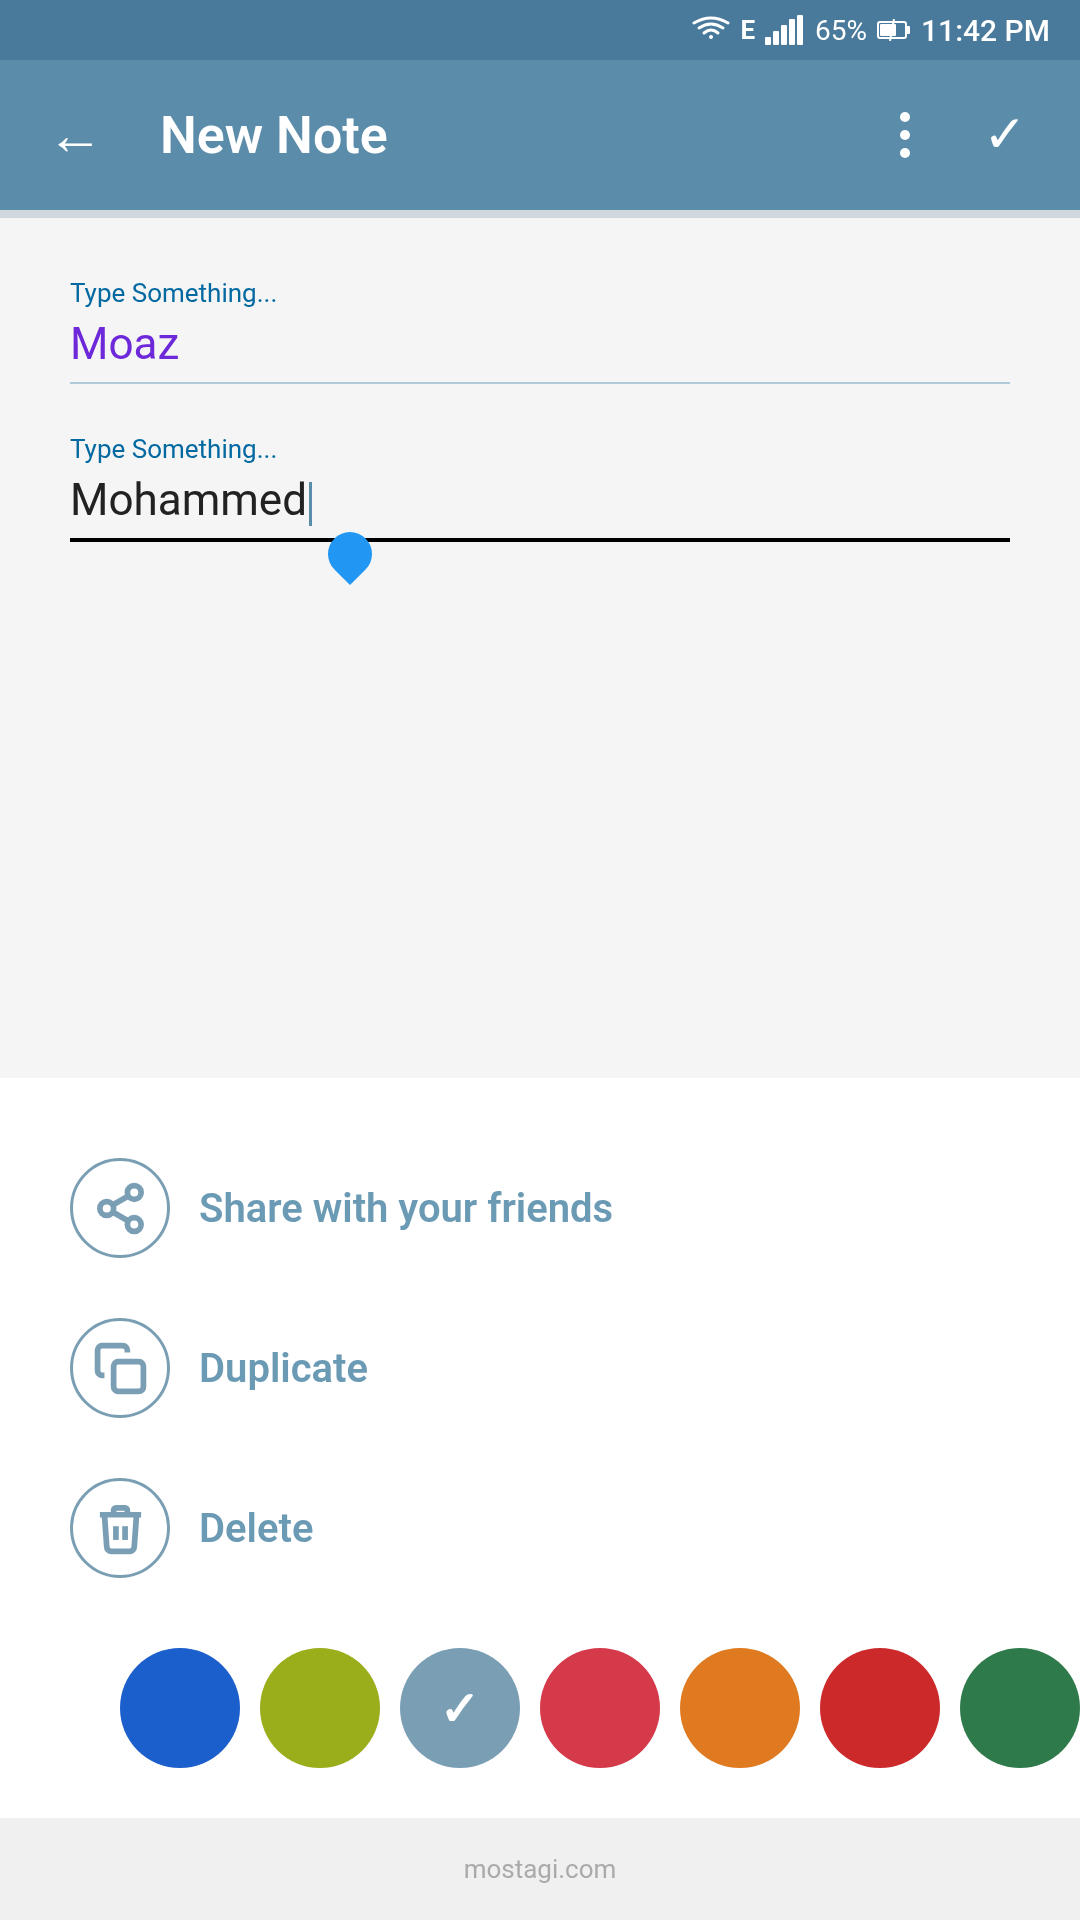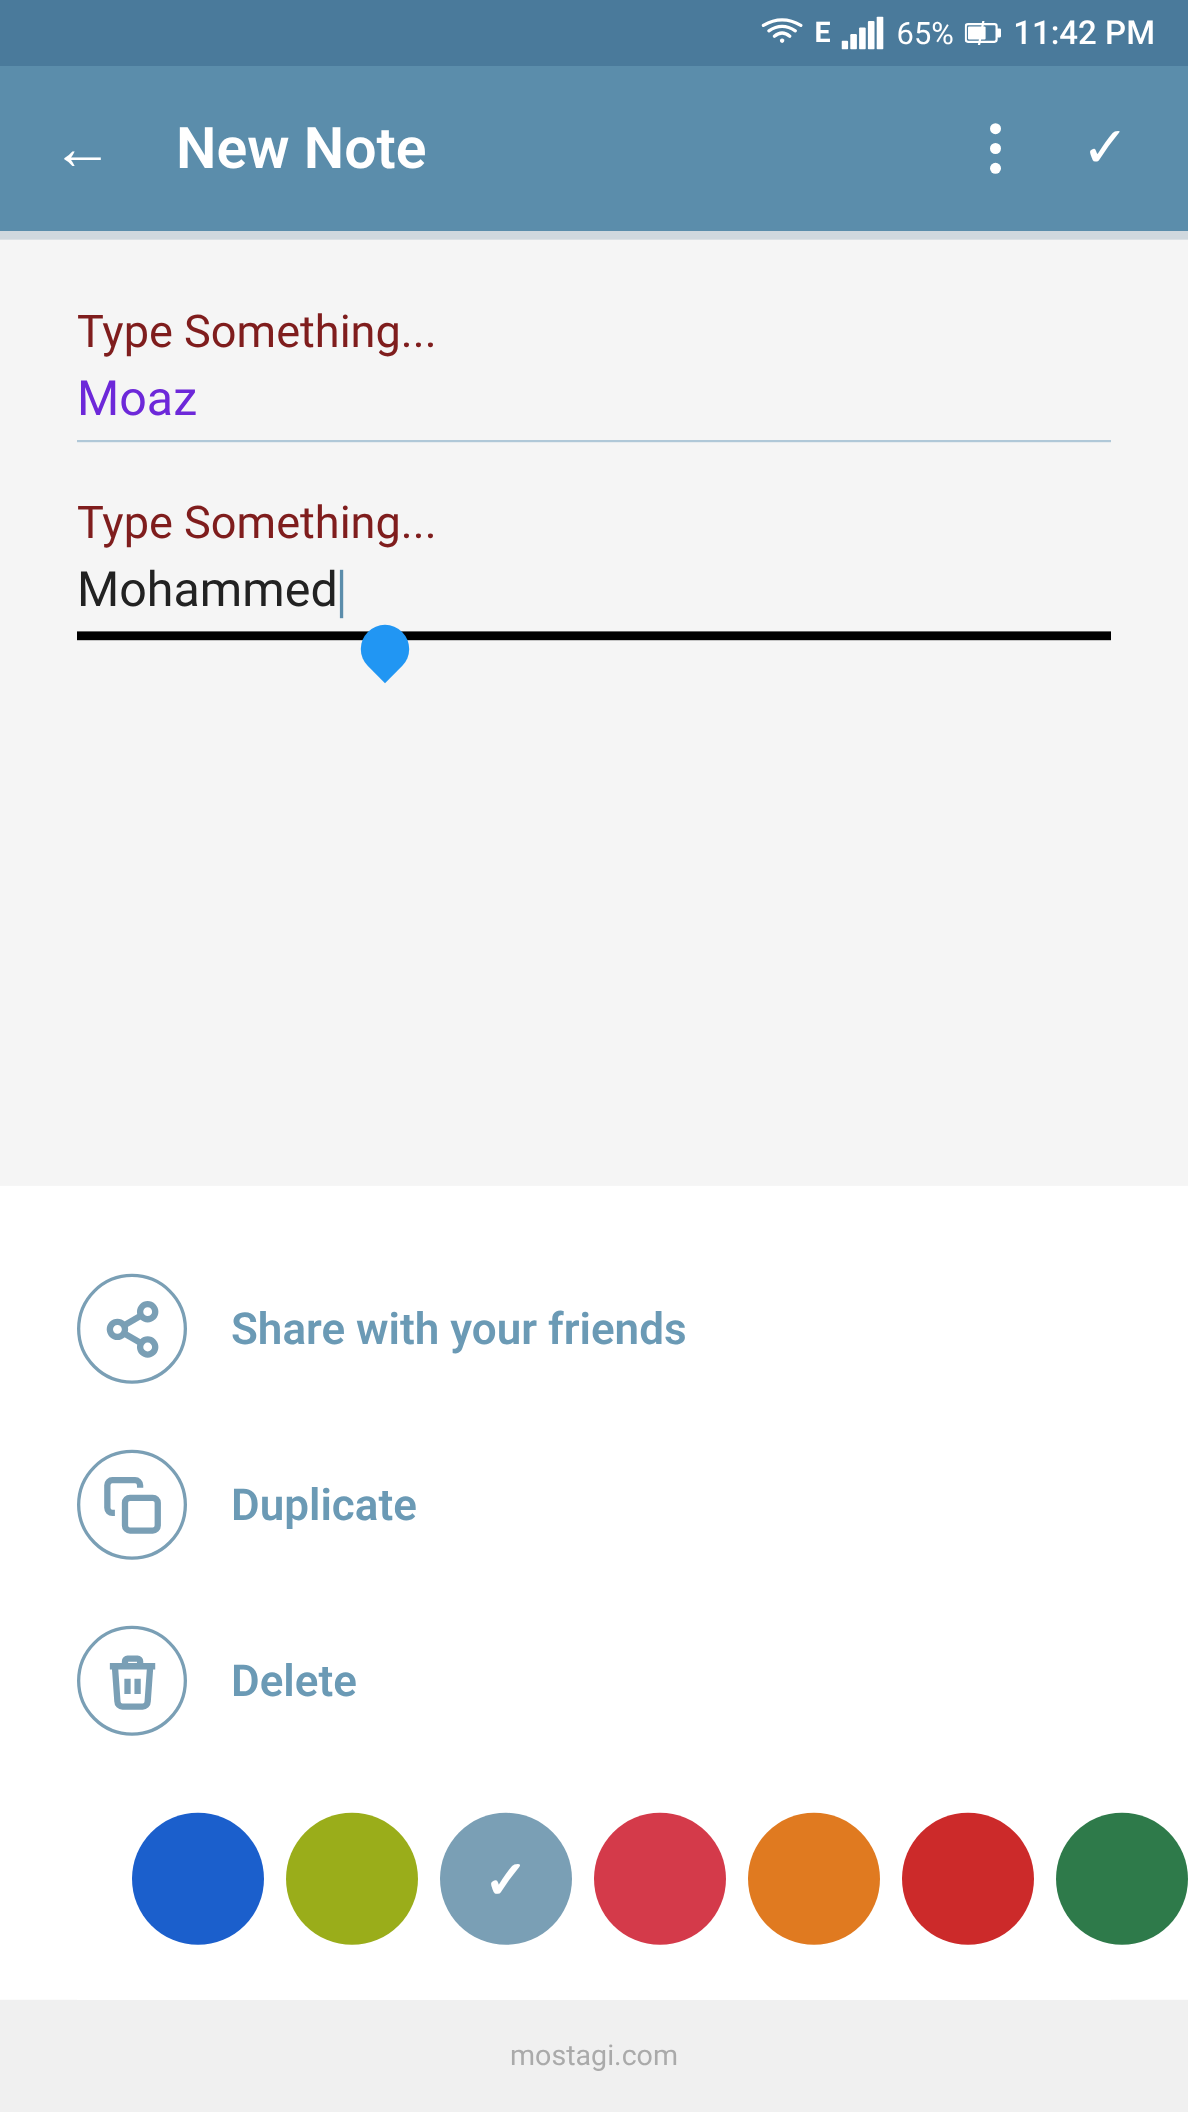--- a/index.html
+++ b/index.html
@@ -75,38 +75,38 @@
       background: #f5f5f5;
       padding: 60px 70px 40px 70px;
       min-height: 860px;
     }
 
     
     .field-group {
       margin-bottom: 50px;
     }
     .field-label {
-      color: #7f1d1d;
-      font-size: 41px;
+      color: #0369a1;
+      font-size: 26px;
       margin-bottom: 10px;
     }
     .field-value {
       color: #6d28d9;
       font-size: 44px;
       font-weight: 400;
       padding-bottom: 12px;
       border-bottom: 2px solid #b0c8d8;
       position: relative;
     }
     .field-value-active {
       color: #222;
       font-size: 44px;
       font-weight: 400;
       padding-bottom: 12px;
-      border-bottom: 8px solid #000000;
+      border-bottom: 4px solid #000000;
       position: relative;
       display: inline-block;
       width: 100%;
     }
     .cursor {
       display: inline-block;
       width: 3px;
       height: 44px;
       background: #5b8dab;
       margin-left: 2px;
@@ -116,21 +116,21 @@
     
     .options-panel {
       width: 100%;
       background: white;
       padding: 50px 70px 0 70px;
     }
 
     .option-item {
       display: flex;
       align-items: center;
-      gap: 40px;
+      gap: 29px;
       padding: 30px 0;
       cursor: pointer;
     }
 
     .option-icon-circle {
       width: 100px;
       height: 100px;
       border-radius: 50%;
       border: 3px solid #7a9fb5;
       display: flex;

